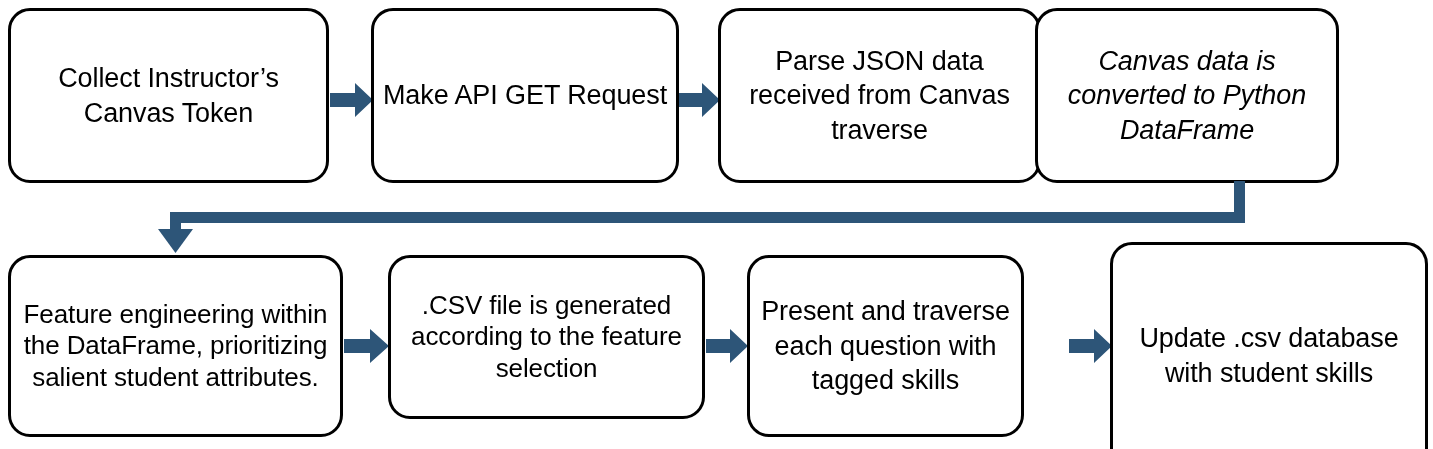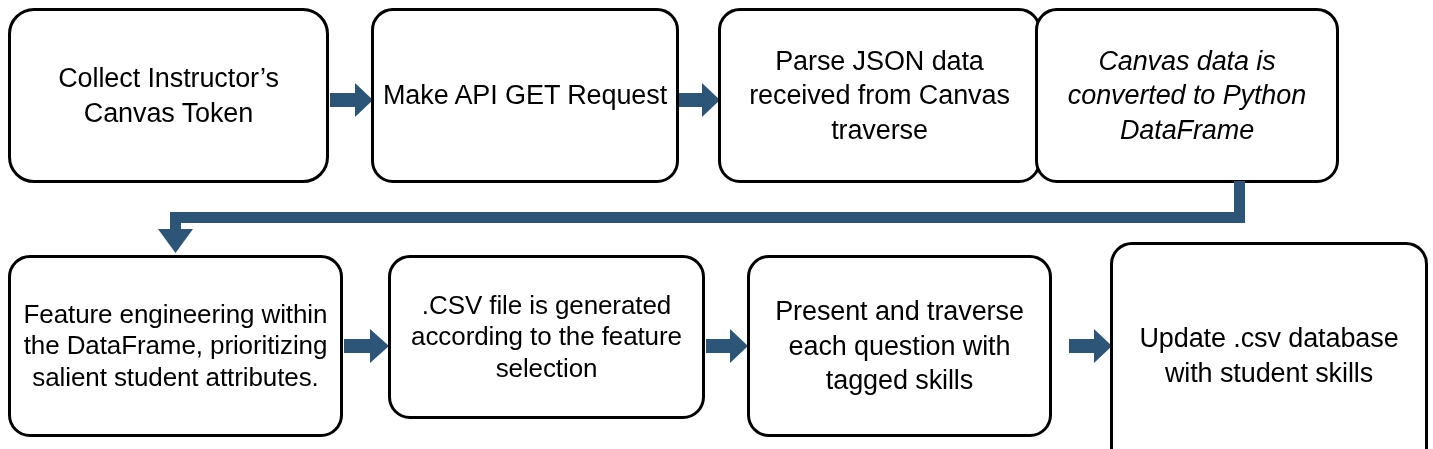--- a/index.html
+++ b/index.html
@@ -50,21 +50,21 @@
     display: block;
     left: 0;
     top: 0;
   }
 </style>
 </head>
 <body>
 
 <div id="canvas">
 
-  <div class="node" style="left:8px; top:8px; width:321px; height:175px;border-radius:26px;">
+  <div class="node" style="left:8px; top:8px; width:321px; height:175px;">
     <span class="node-label">Collect Instructor’s Canvas Token</span>
   </div>
 
   <svg class="arrow-h" style="left:330px; top:82px;" width="44" height="36" viewBox="0 0 44 36">
     <path d="M0,11 L25,11 L25,1 L43,18 L25,35 L25,25 L0,25 Z" fill="#2d5578"></path>
   </svg>
 
   <div class="node" style="left:371px; top:8px; width:308px; height:175px;">
     <span class="node-label">Make API GET Request</span>
   </div>
@@ -105,21 +105,21 @@
   </svg>
 
   <div class="node tight" style="left:388px; top:255px; width:317px; height:164px;">
     <span class="node-label">.CSV file is generated according to the feature selection</span>
   </div>
 
   <svg class="arrow-h" style="left:706px; top:328px;" width="43" height="36" viewBox="0 0 43 36">
     <path d="M0,11 L24,11 L24,1 L42,18 L24,35 L24,25 L0,25 Z" fill="#2d5578"></path>
   </svg>
 
-  <div class="node" style="left:747px; top:255px; width:305px; height:182px;">
+  <div class="node" style="left:747px; top:255px; width:277px; height:182px;">
     <span class="node-label">Present and traverse each question with tagged skills</span>
   </div>
 
   <svg class="arrow-h" style="left:1069px; top:328px;" width="44" height="36" viewBox="0 0 44 36">
     <path d="M0,11 L25,11 L25,1 L43,18 L25,35 L25,25 L0,25 Z" fill="#2d5578"></path>
   </svg>
 
   <div class="node" style="left:1110px; top:242px; width:318px; height:228px;">
     <span class="node-label">Update .csv database with student skills</span>
   </div>

